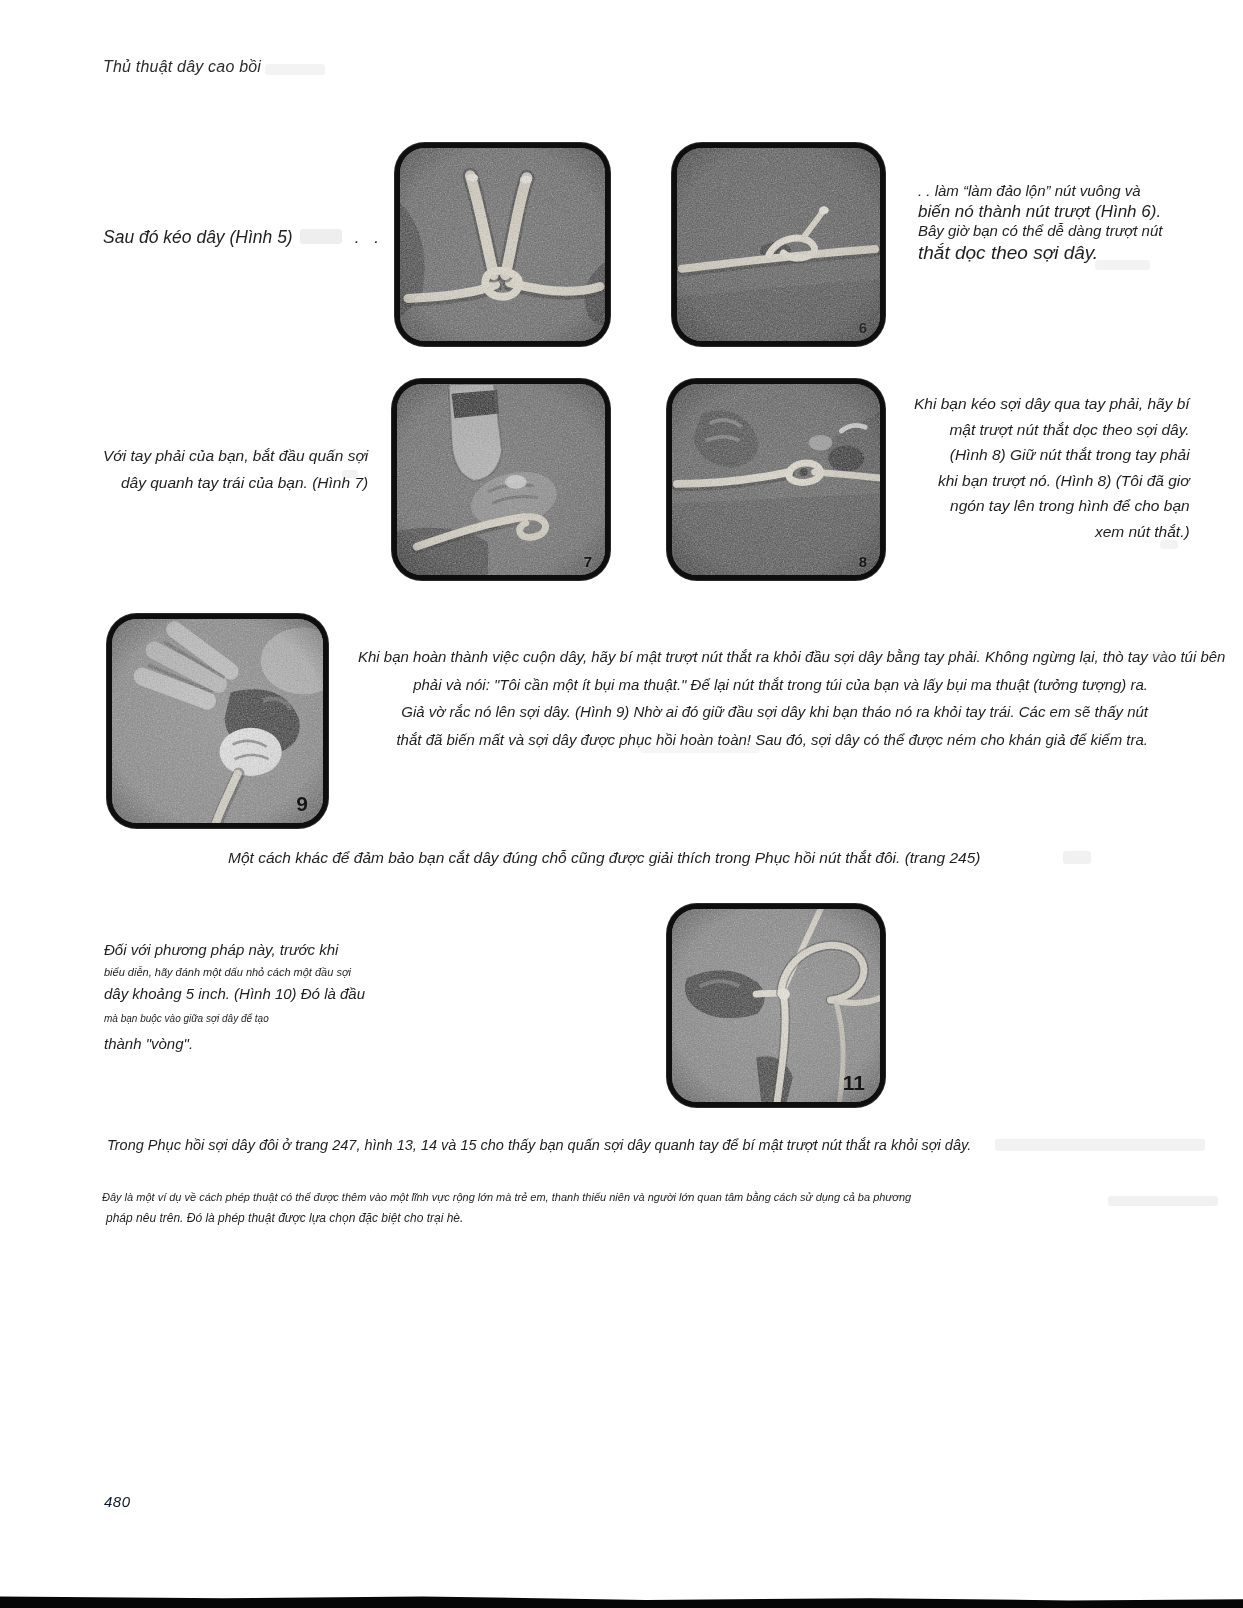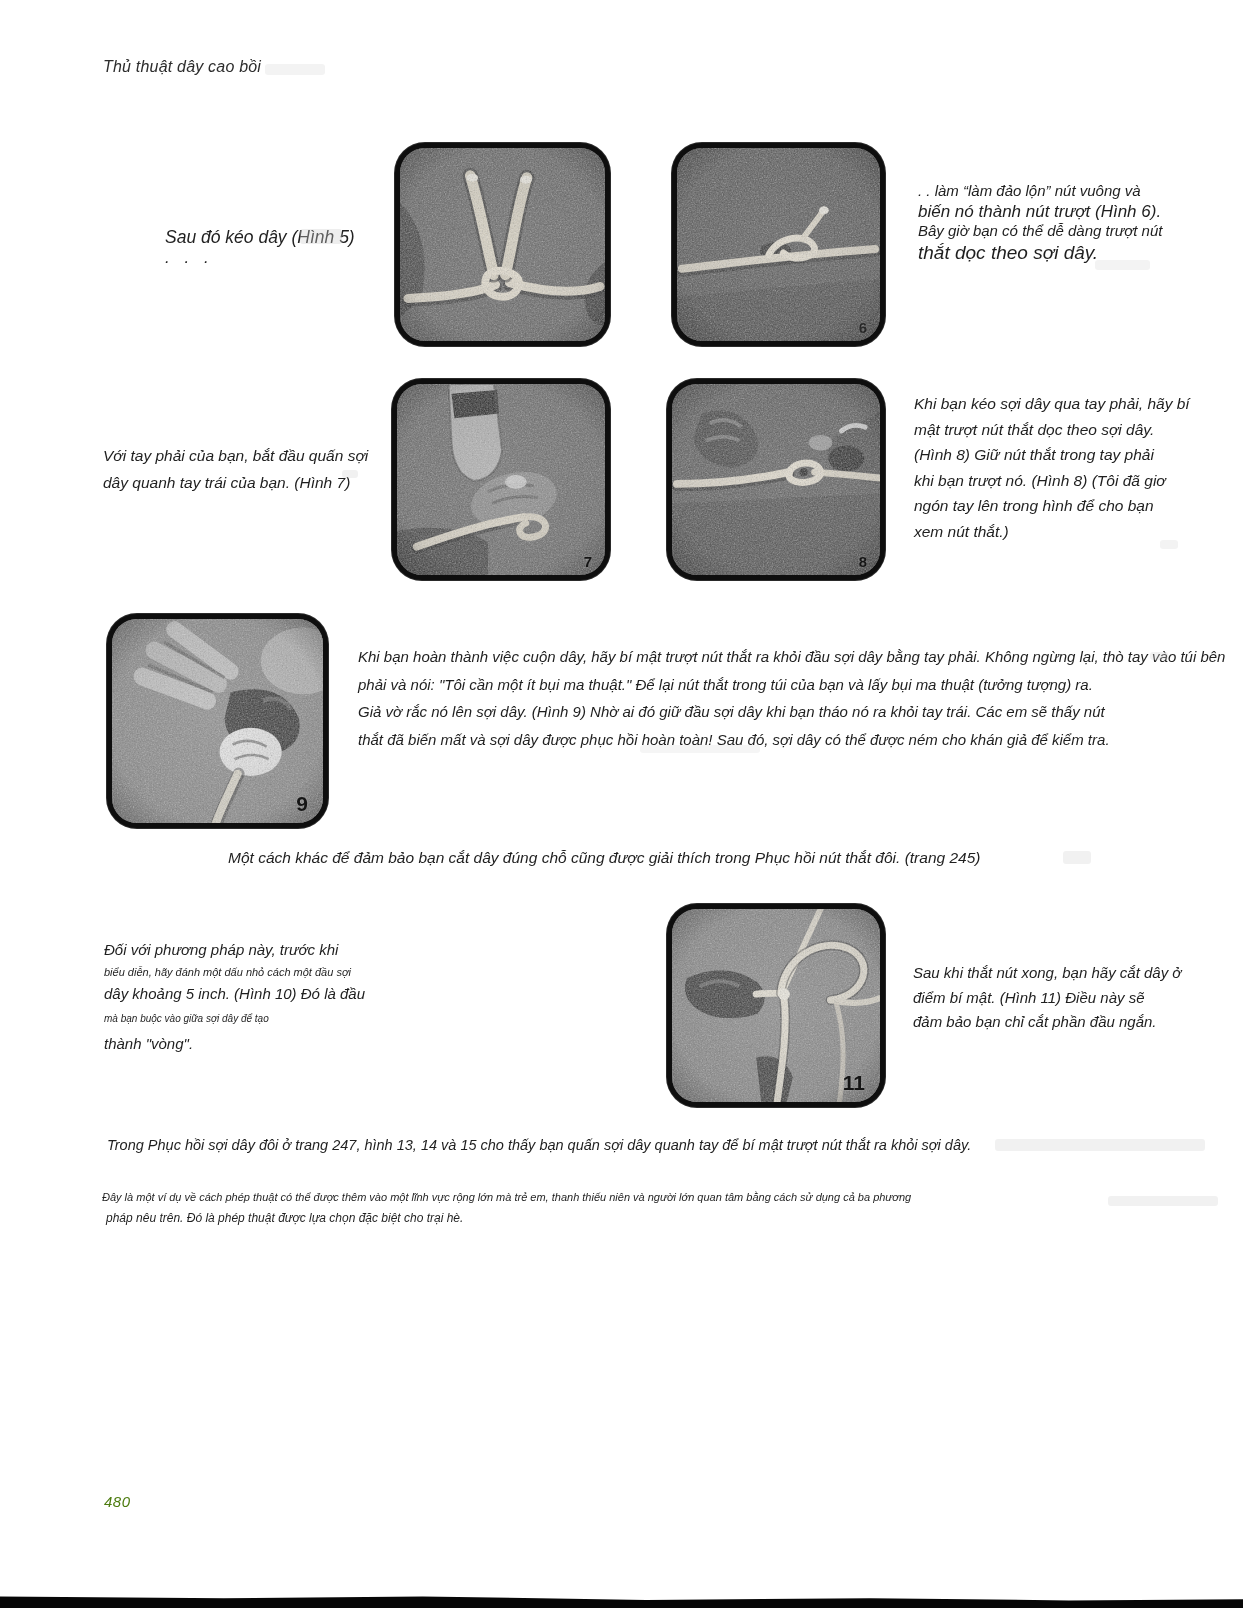--- a/index.html
+++ b/index.html
@@ -7,46 +7,46 @@
     position:relative;
     width:1243px;height:1608px;
     background:#ffffff;
     font-family:"Liberation Sans","DejaVu Sans",sans-serif;
     color:#1f1f1f;
     overflow:hidden;
   }
   .abs{position:absolute;font-style:italic;}
   .line{white-space:nowrap;}
   .header-title{font-size:16px;letter-spacing:.2px;color:#2d2d2d;}
-  .cap17{font-size:17.5px;color:#222;flex-direction:column;}
+  .cap17{font-size:17.5px;color:#222;}
   .dots{font-size:17px;letter-spacing:5px;margin-left:62px;color:#222;}
   .photo{
     position:absolute;
     border:5px solid #0e0e0e;
     border-radius:30px;
     overflow:hidden;
     background:#666;
     box-shadow:0 0 0 1px #2a2a2a;
   }
   .photo svg{display:block;width:100%;height:100%;}
   .fig-num{
     position:absolute;right:13px;bottom:6px;
     font-weight:bold;color:#151515;
     font-size:15px;line-height:1;
     text-shadow:0 0 2px rgba(255,255,255,.25);
   }
   .fig-num.big{font-size:21px;right:15px;bottom:9px;}
   .fig-num.faint{opacity:.75;}
-  .note{line-height:1.55;}
+  .note{line-height:1.55;text-align:right;}
   .smudge{position:absolute;background:#cfcfcf;border-radius:3px;}
   .bottom-bar{
     position:absolute;left:0;bottom:0;width:100%;height:14px;background:#070707;
     clip-path:polygon(0 18%,18% 30%,34% 18%,52% 42%,70% 30%,86% 46%,100% 38%,100% 100%,0 100%);
   }
-  .pgnum{font-size:15px;color:#4d7c0f;letter-spacing:.5px;}
+  .pgnum{font-size:15px;color:#0f172a;letter-spacing:.5px;}
 </style>
 </head>
 <body>
 
 <svg width="0" height="0" style="position:absolute" aria-hidden="true">
   <defs>
     <filter id="grain" x="-5%" y="-5%" width="110%" height="110%">
       <feTurbulence type="fractalNoise" baseFrequency="0.75" numOctaves="3" seed="11" stitchTiles="stitch" result="t"></feTurbulence>
       <feColorMatrix in="t" type="saturate" values="0" result="g"></feColorMatrix>
       <feComponentTransfer in="g">
@@ -228,25 +228,20 @@
       <path d="M113 90 C 117 120 111 160 106 196" stroke="#2c2c2c" stroke-width="10" fill="none" stroke-linecap="round" opacity=".45"></path>
       <path d="M113 90 C 117 120 111 160 106 196" stroke="#e6e1d4" stroke-width="7" fill="none" stroke-linecap="round"></path>
       <path d="M166 96 C 176 130 173 165 169 196" stroke="#d9d4c7" stroke-width="5" fill="none" stroke-linecap="round" opacity=".85"></path>
       <circle cx="113" cy="86" r="6" fill="#f0ede3"></circle>
       <rect width="210" height="195" fill="url(#vig)"></rect>
       <rect width="210" height="195" filter="url(#grain)"></rect>
     </svg>
     <span class="fig-num big">11</span>
   </div>
 
-  <div class="abs note" style="left:913px;top:961px;font-size:15px;line-height:24.5px">
-    <div class="line">Sau khi thắt nút xong, bạn hãy cắt dây ở</div>
-    <div class="line">điểm bí mật. (Hình 11) Điều này sẽ</div>
-    <div class="line">đảm bảo bạn chỉ cắt phần đầu ngắn.</div>
-  </div>
 
   <div class="abs line" style="left:107px;top:1137px;font-size:14.5px">Trong Phục hồi sợi dây đôi ở trang 247, hình 13, 14 và 15 cho thấy bạn quấn sợi dây quanh tay để bí mật trượt nút thắt ra khỏi sợi dây.</div>
   <div class="smudge" style="left:995px;top:1139px;width:210px;height:12px;opacity:.3"></div>
 
   <div class="abs line" style="left:102px;top:1191px;font-size:11px">Đây là một ví dụ về cách phép thuật có thể được thêm vào một lĩnh vực rộng lớn mà trẻ em, thanh thiếu niên và người lớn quan tâm bằng cách sử dụng cả ba phương</div>
   <div class="smudge" style="left:1108px;top:1196px;width:110px;height:10px;opacity:.3"></div>
   <div class="abs line" style="left:106px;top:1211px;font-size:12px">pháp nêu trên. Đó là phép thuật được lựa chọn đặc biệt cho trại hè.</div>
 
   <div class="abs pgnum" style="left:104px;top:1493px">480</div>
 

